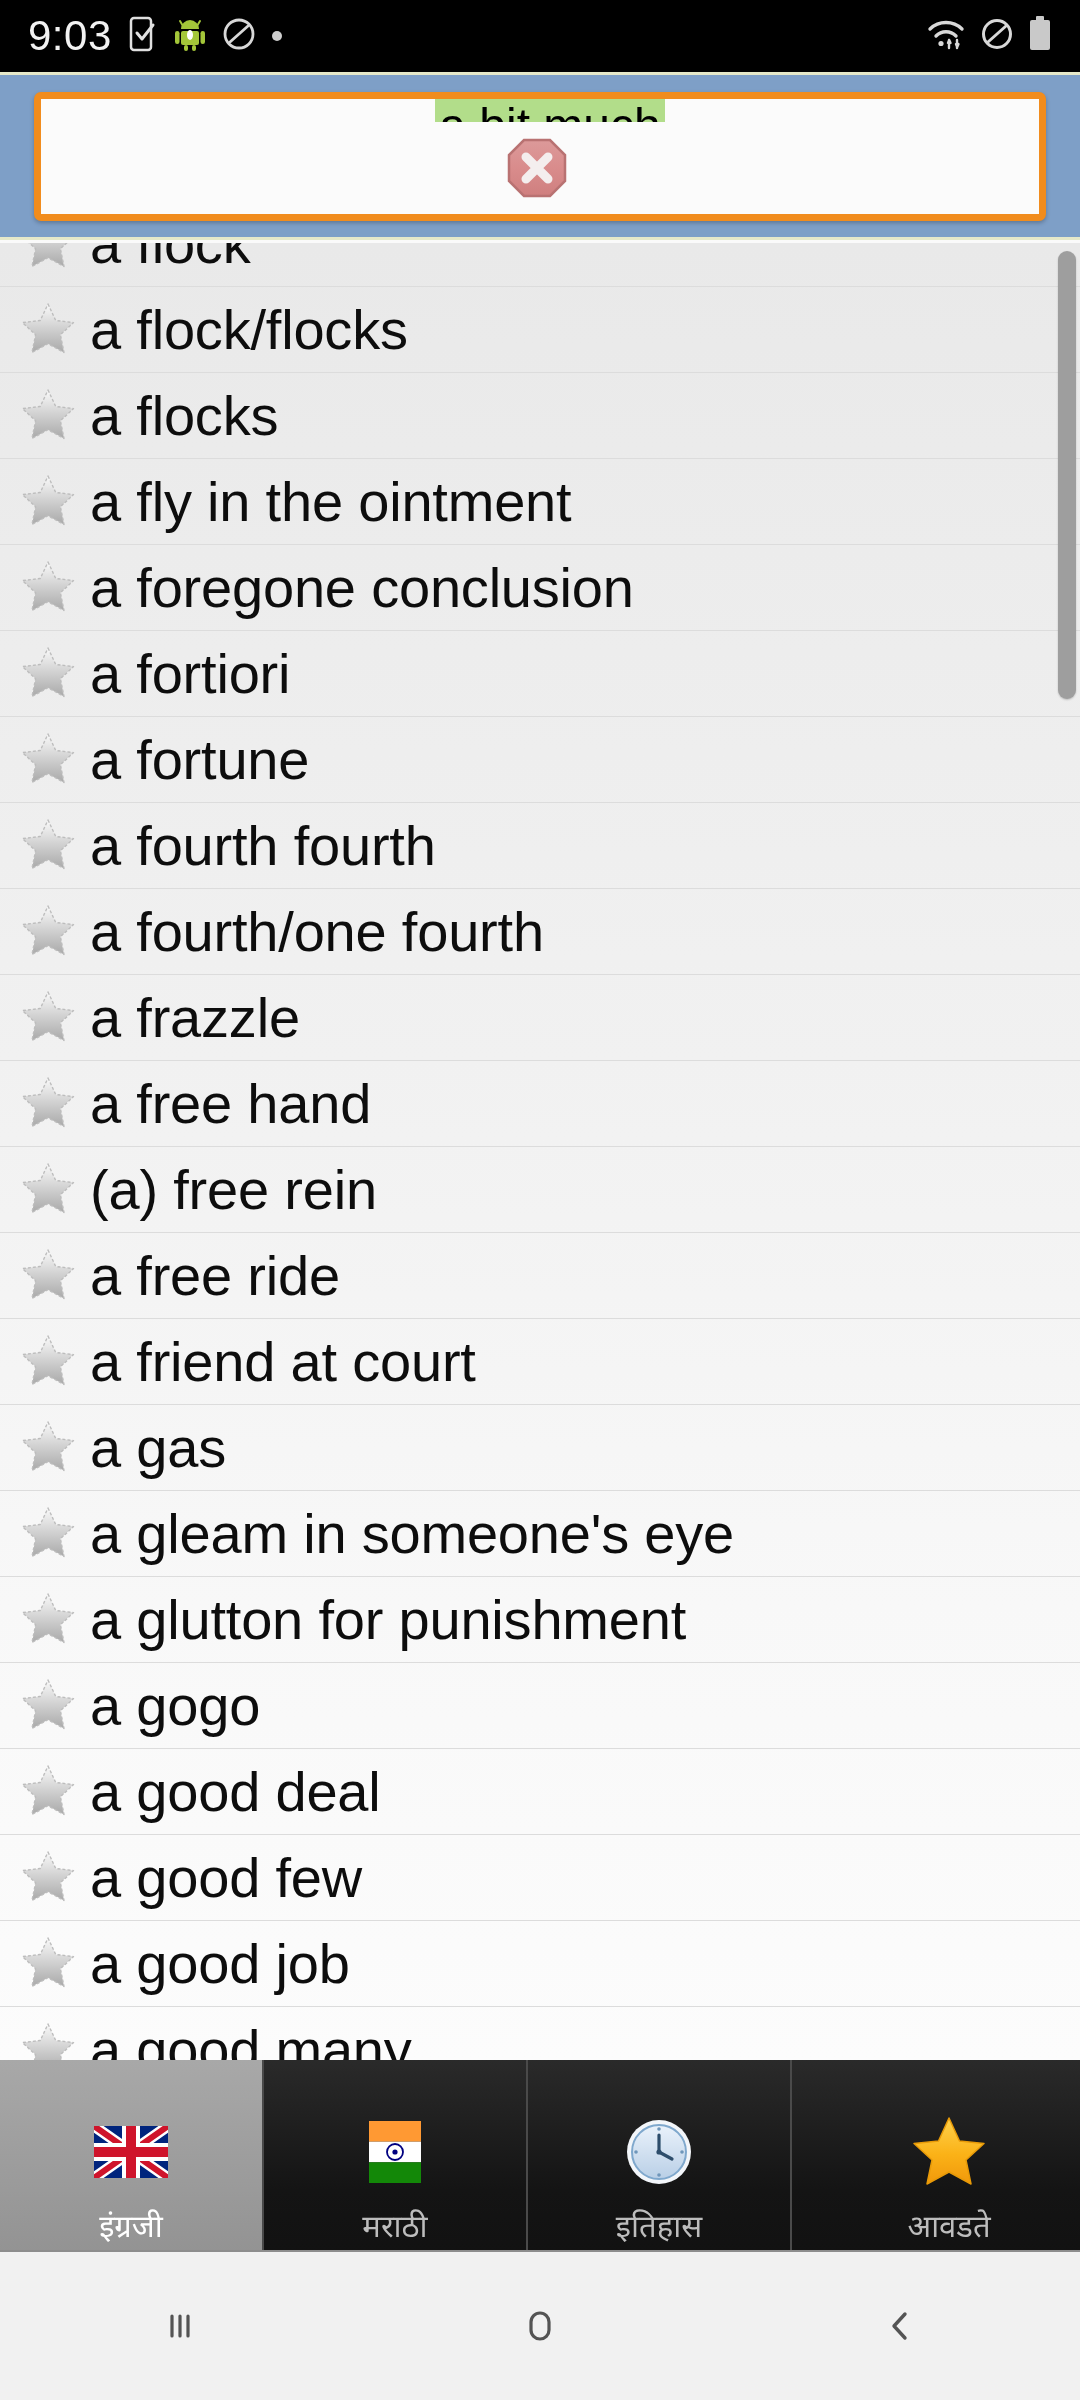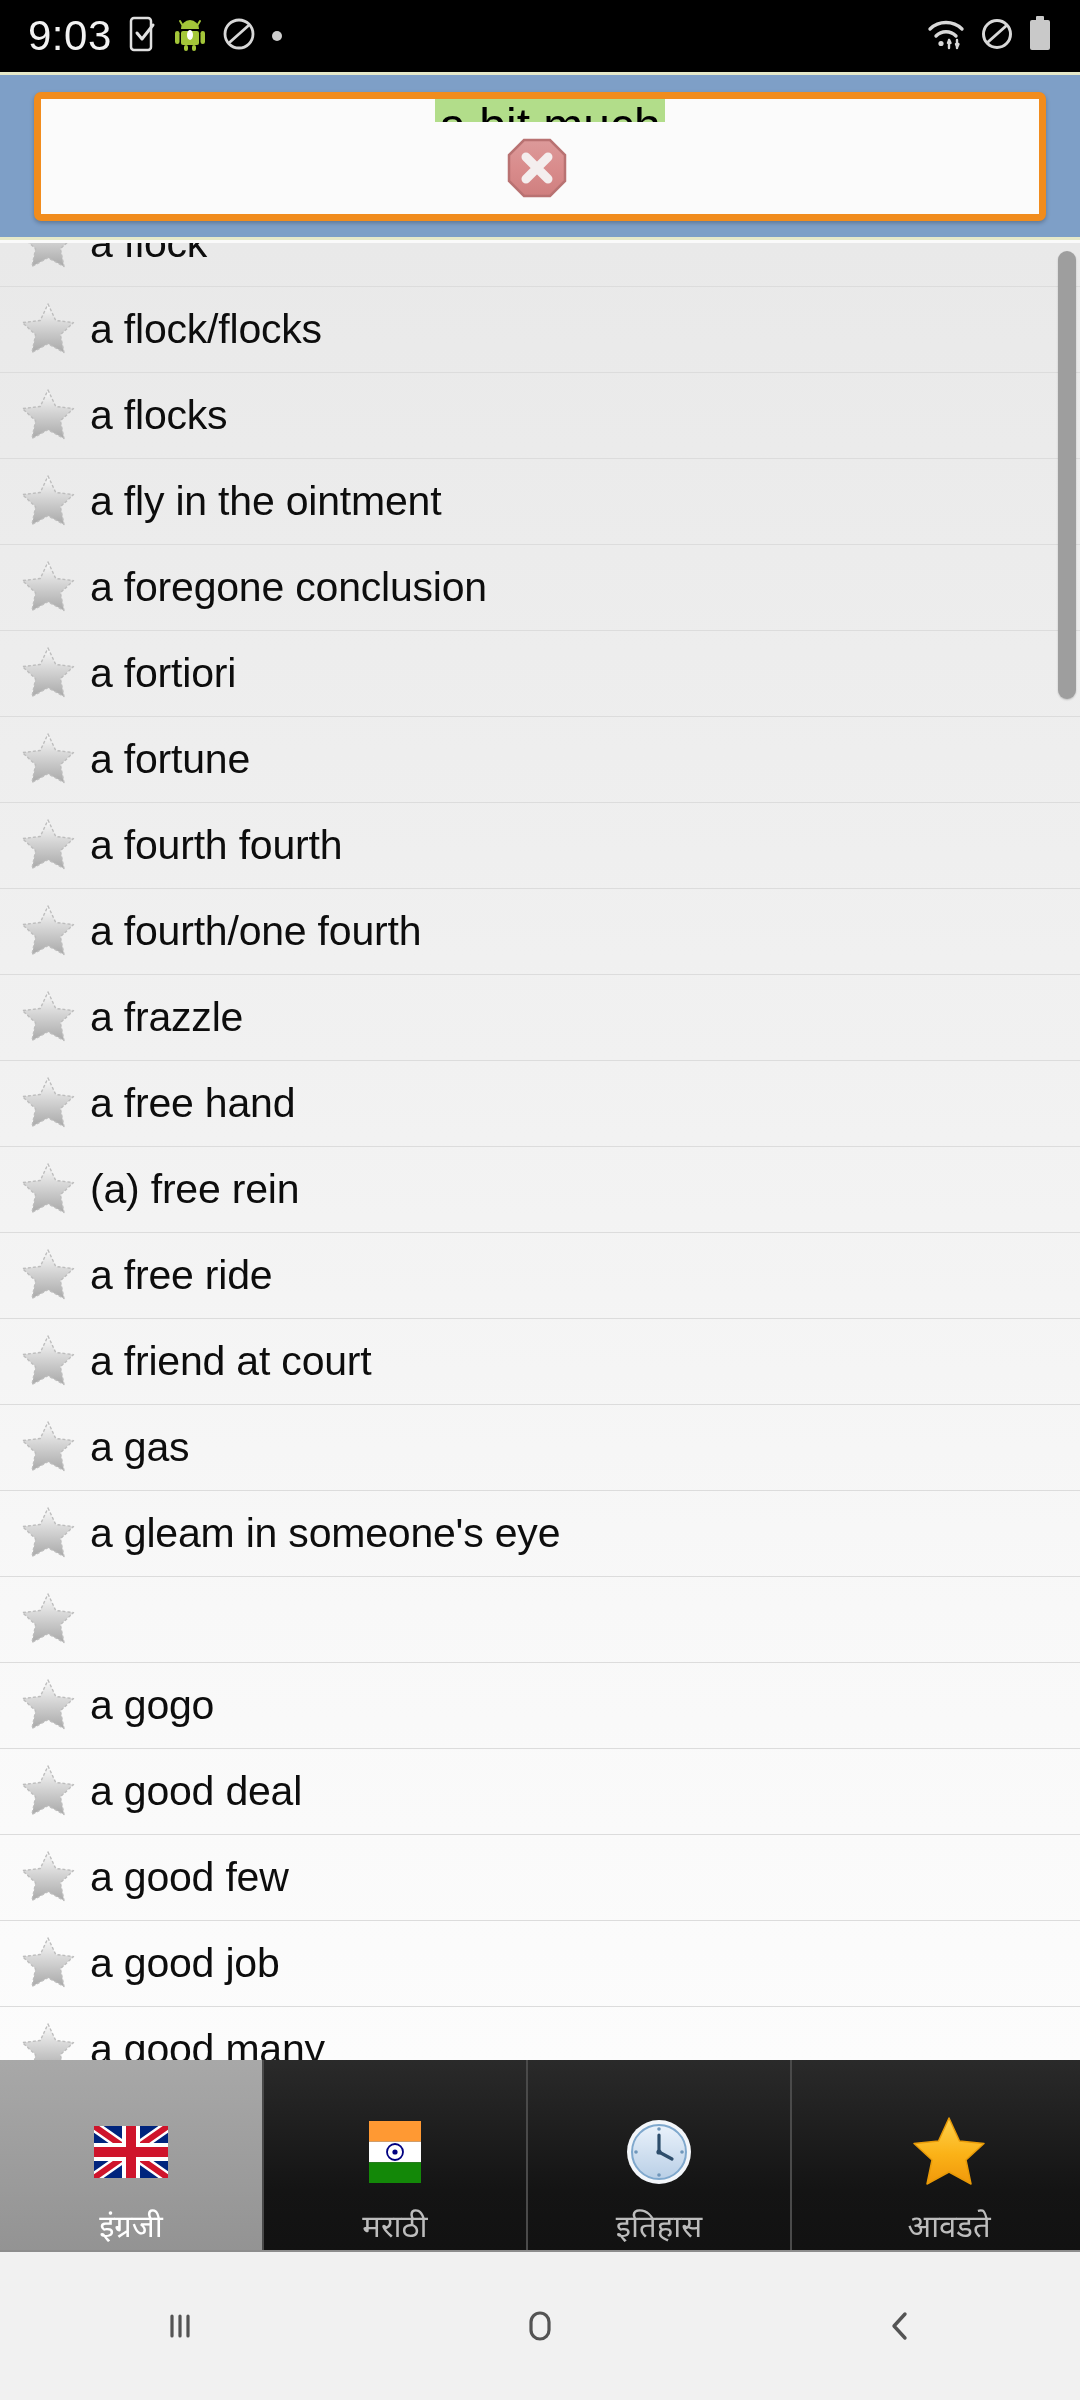--- a/index.html
+++ b/index.html
@@ -66,21 +66,21 @@
     position:relative;
     height:86px;
     display:flex; align-items:center;
     border-bottom:1px solid #dcdcdc;
     padding-left:18px;
   }
   .row:first-child { margin-top:-42px; }
   .row-star { width:60px; height:60px; flex:0 0 auto; }
   .row-label {
     margin-left:12px;
-    font-size:41px;
+    font-size:56px;
     color:#0d0d0d;
     line-height:1;
     white-space:nowrap;
     letter-spacing:-.2px;
   }
   .scrollbar-track {
     position:absolute; top:0; right:0; width:22px; height:100%;
   }
   .scrollbar-thumb {
     position:absolute; right:4px; top:8px;
@@ -416,20 +416,21 @@
           <div class="row-star"><svg viewBox="0 0 60 60" width="60" height="60">
   <defs>
     <linearGradient id="sg" x1="0" y1="0" x2="0" y2="1">
       <stop offset="0%" stop-color="#fafafa"></stop>
       <stop offset="40%" stop-color="#d9d9d9"></stop>
       <stop offset="100%" stop-color="#a9a9a9"></stop>
     </linearGradient>
   </defs>
   <path d="M30 4 L37.7 20.5 L55.5 22.6 L42.4 34.8 L46 52.5 L30 43.7 L14 52.5 L17.6 34.8 L4.5 22.6 L22.3 20.5 Z" fill="url(#sg)" stroke="#bdbdbd" stroke-width="1.4" stroke-dasharray="3 2" stroke-linejoin="round"></path>
 </svg></div>
+          <div class="row-label">a glutton for punishment</div>
         </div>
         <div class="row">
           <div class="row-star"><svg viewBox="0 0 60 60" width="60" height="60">
   <defs>
     <linearGradient id="sg" x1="0" y1="0" x2="0" y2="1">
       <stop offset="0%" stop-color="#fafafa"></stop>
       <stop offset="40%" stop-color="#d9d9d9"></stop>
       <stop offset="100%" stop-color="#a9a9a9"></stop>
     </linearGradient>
   </defs>

